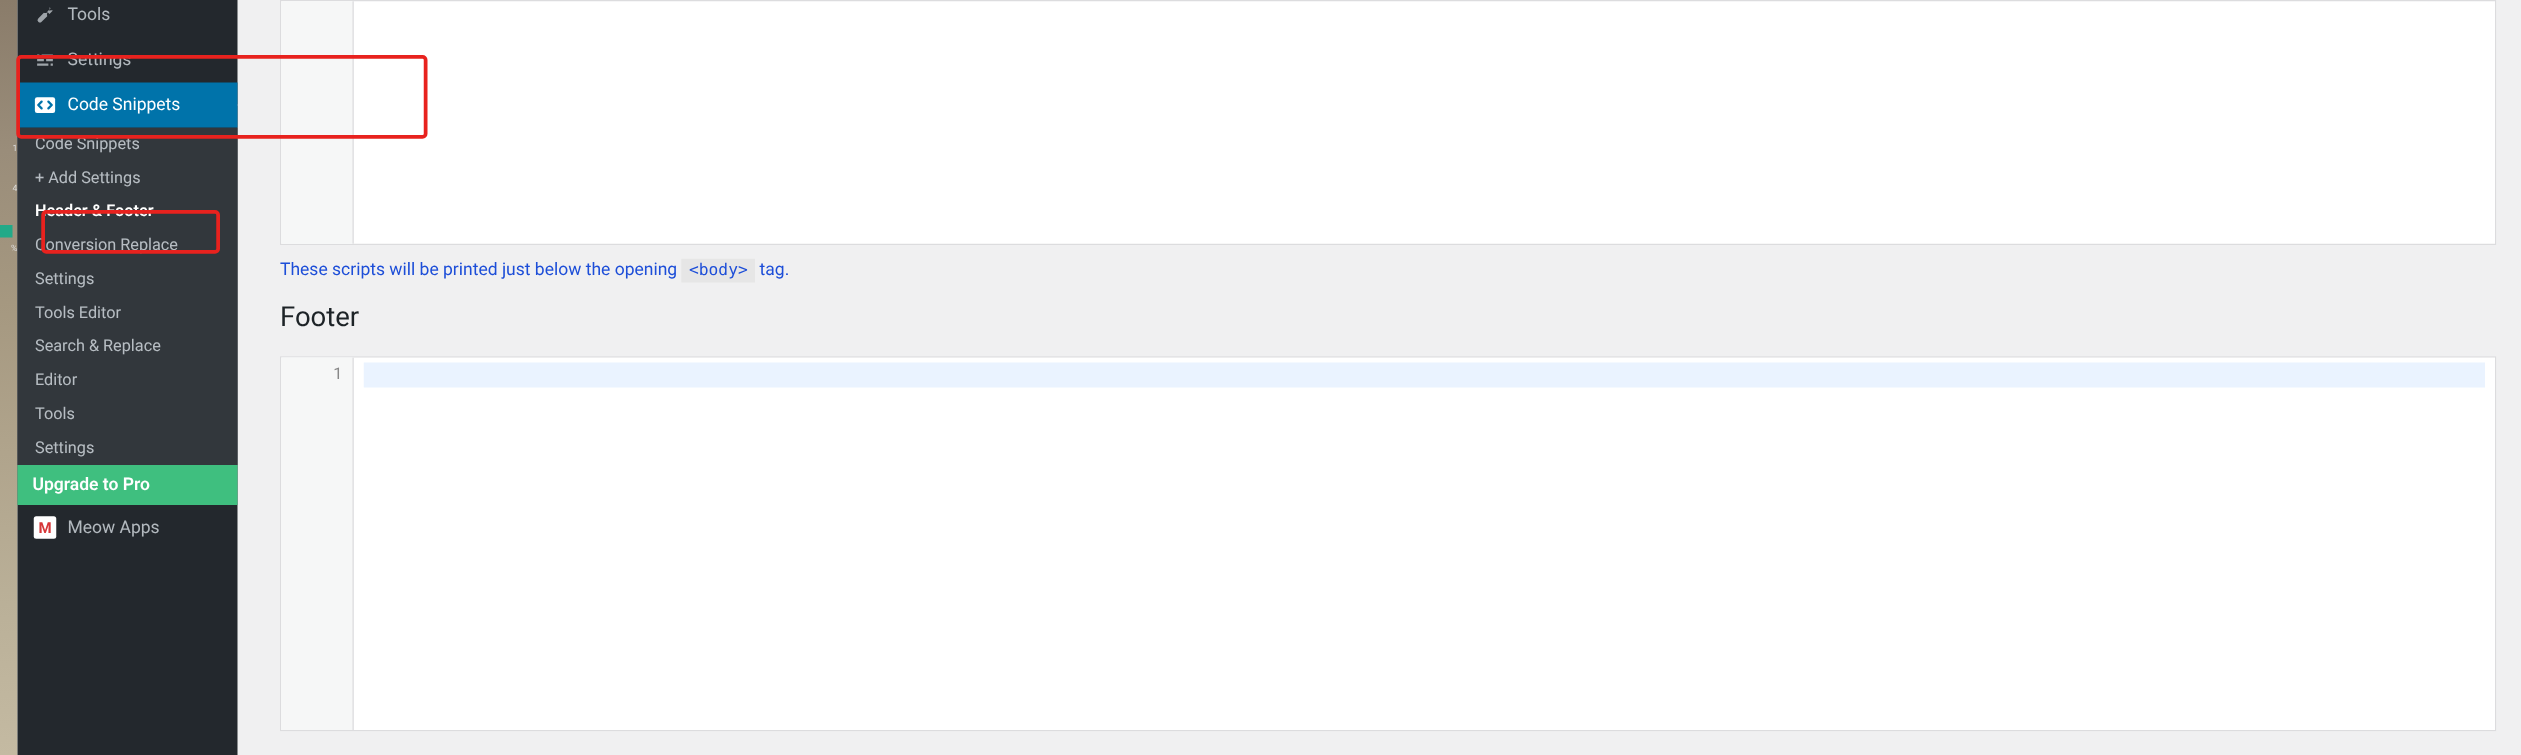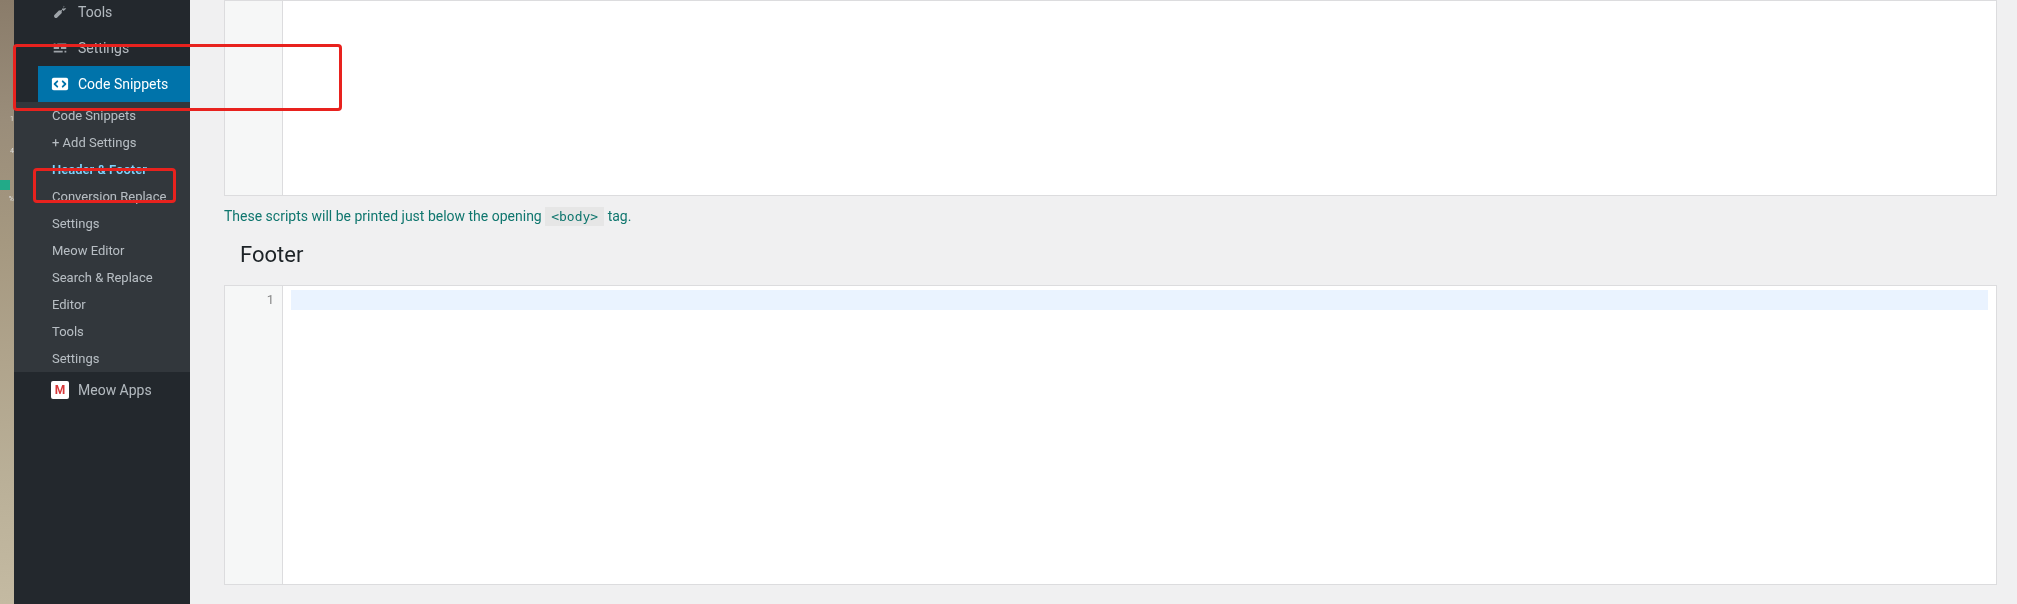--- a/index.html
+++ b/index.html
@@ -27,21 +27,20 @@
   display: flex;
   flex-direction: column;
 }
 .sidebar-item, .submenu-item {
   display: flex;
   align-items: center;
   padding: 8px 10px 8px 12px;
   color: rgba(240,246,252,0.7);
   cursor: pointer;
   position: relative;
-  margin-left: 24px;
 }
 .sidebar-item .icon { width: 20px; height: 20px; margin-right: 8px; display: flex; align-items: center; justify-content: center; }
 .sidebar-item.top-tools { padding-top: 2px; }
 
 .sidebar-item.active {
   background: #0073aa;
   color: #fff;
 }
 .sidebar-item.active::after {
   content: "";
@@ -57,21 +56,21 @@
 }
 
 .submenu {
   background: #32373c;
 }
 .submenu-item {
   padding: 6px 12px 6px 14px;
   font-size: 13px;
   color: rgba(240,246,252,0.7);
 }
-.submenu-item.current { color: #7dd3fc; font-weight: 600; }
+.submenu-item.current { color: #ffffff; font-weight: 600; }
 
 .sidebar-item.upgrade {
   background: #3fbf7f;
   color: #fff;
   font-weight: 600;
 }
 
 .sidebar-item.meow .icon-letter {
   background: #fff;
   color: #d63638;
@@ -122,34 +121,34 @@
 }
 .editor-body {
   flex: 1;
   padding: 4px 8px;
   font-family: Menlo, Consolas, monospace;
   font-size: 13px;
 }
 .editor-line.hl { background: #eaf3ff; height: 20px; }
 .help-text {
   font-size: 14px;
-  color: #0f766e;
+  color: #1d4ed8;
   margin: 12px 0 18px 0;
 }
 .help-text code {
   background: #e6e6e6;
   padding: 2px 6px;
   font-family: Menlo, Consolas, monospace;
   font-size: 13px;
 }
 h2.section-title {
   font-size: 22px;
   font-weight: 400;
   color: #1d2327;
-  margin: 10px 16px 18px;
+  margin: 10px 0 18px;
 }
 
 
 .editor-panel.footer-ed {
   height: 300px;
 }
 .editor-panel.footer-ed .editor-line.hl { height: 20px; }
 </style>
 </head>
 <body>
@@ -201,34 +200,37 @@
     <div class="submenu-item current">
         <span>Header &amp; Footer</span>
       </div>
     <div class="submenu-item">
         <span>Conversion Replace</span>
       </div>
     <div class="submenu-item">
         <span>Settings</span>
       </div>
     <div class="submenu-item">
-        <span>Meow Editor</span>
+        <span>Tools Editor</span>
       </div>
     <div class="submenu-item">
         <span>Search &amp; Replace</span>
       </div>
     <div class="submenu-item">
         <span>Editor</span>
       </div>
     <div class="submenu-item">
         <span>Tools</span>
       </div>
     <div class="submenu-item">
         <span>Settings</span>
       </div>
+  </div>
+  <div class="sidebar-item upgrade">
+    <span>Upgrade to Pro</span>
   </div>
 
   <div class="sidebar-item meow" style="padding-bottom:2px;">
     <span class="icon">
         <span class="icon-letter">M</span>
       </span>
     <span>Meow Apps</span>
   </div>
 
   <div class="red-highlight-box highlight-1"></div>

